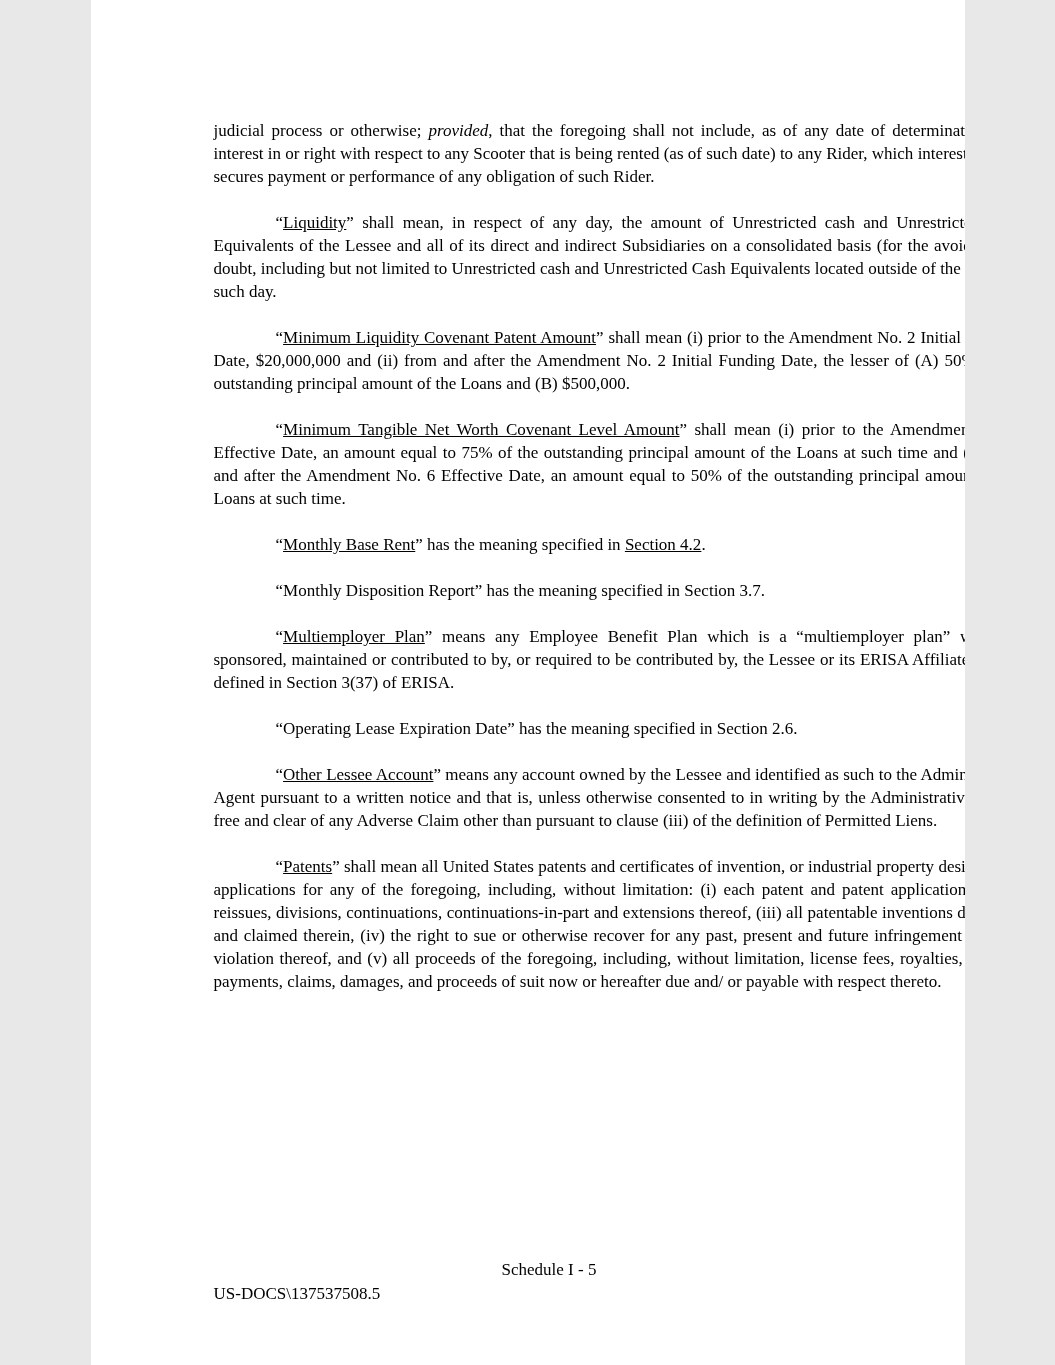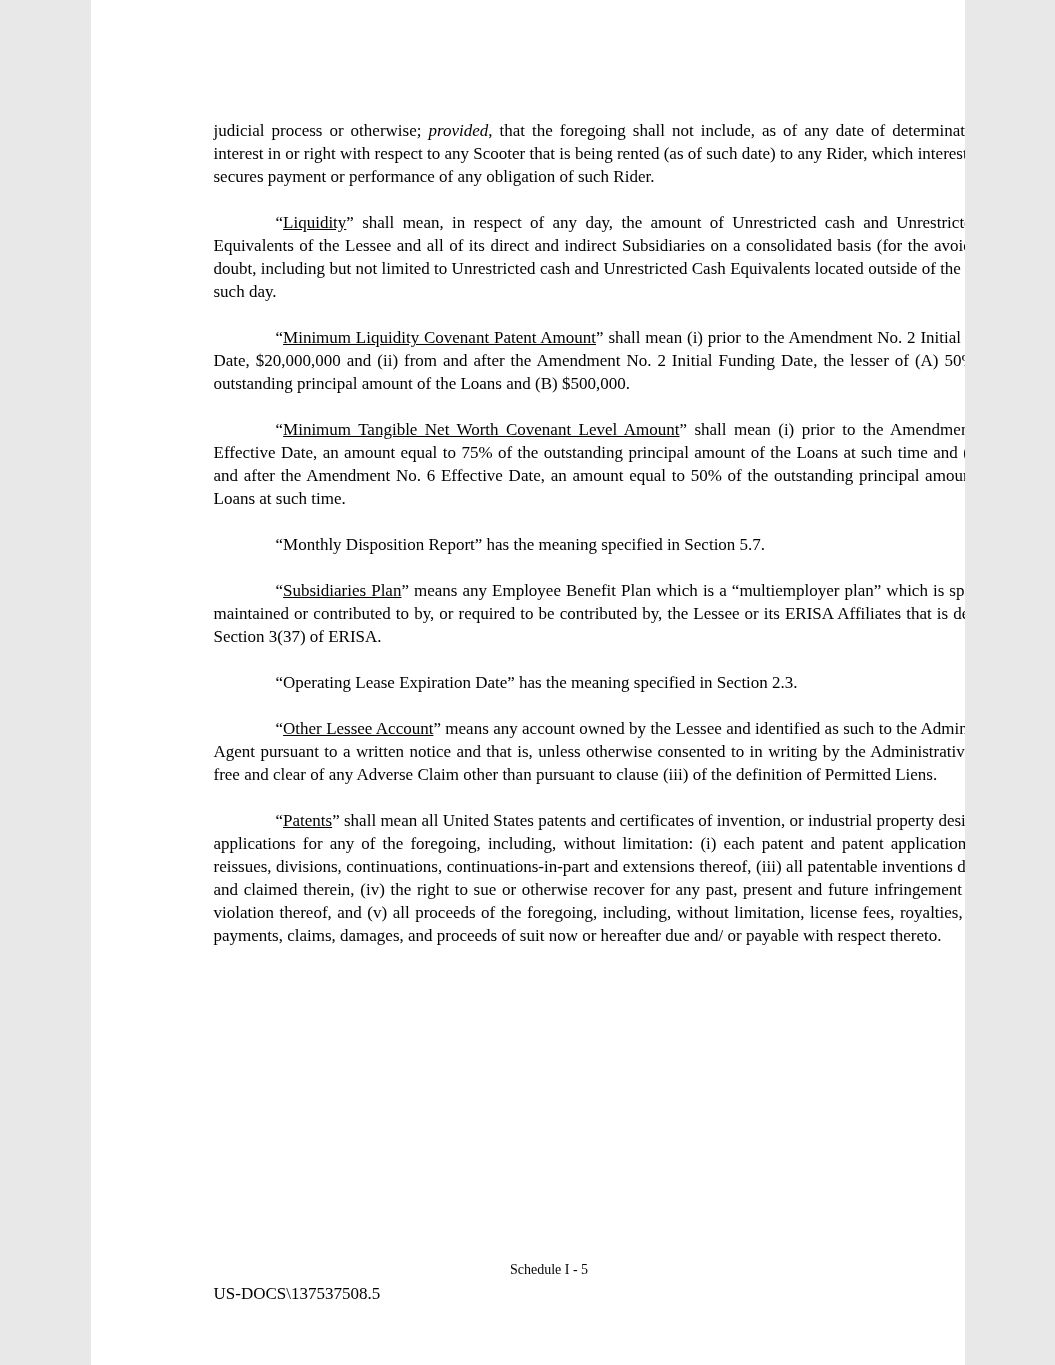--- a/index.html
+++ b/index.html
@@ -33,42 +33,43 @@
     text-indent: 62px;
   }
   .seg-i { font-style: italic; }
   .seg-u { text-decoration: underline; }
   .footer-page-label {
     position: absolute;
     left: 0;
     right: 0;
     top: 1258px;
     text-align: center;
-    font-size: 14px;
+    font-size: 17px;
     line-height: 23px;
     padding-left: 43px;
   }
   .footer-doc-number {
     position: absolute;
     left: 123px;
     top: 1286px;
     font-size: 17px;
     line-height: 16px;
   }
 </style>
 </head>
 <body>
 
 <div class="page">
   <div class="content">
       <p class=""><span>judicial process or otherwise; </span><span class="seg-i">provided</span><span>, that the foregoing shall not include, as of any date of determination, any interest in or right with respect to any Scooter that is being rented (as of such date) to any Rider, which interest or right secures payment or performance of any obligation of such Rider.</span></p>
       <p class="indent"><span>“</span><span class="seg-u">Liquidity</span><span>” shall mean, in respect of any day, the amount of Unrestricted cash and Unrestricted Cash Equivalents of the Lessee and all of its direct and indirect Subsidiaries on a consolidated basis (for the avoidance of doubt, including but not limited to Unrestricted cash and Unrestricted Cash Equivalents located outside of the U.S.) on such day.</span></p>
       <p class="indent"><span>“</span><span class="seg-u">Minimum Liquidity Covenant Patent Amount</span><span>” shall mean (i) prior to the Amendment No. 2 Initial Funding Date, $20,000,000 and (ii) from and after the Amendment No. 2 Initial Funding Date, the lesser of (A) 50% of the outstanding principal amount of the Loans and (B) $500,000.</span></p>
       <p class="indent"><span>“</span><span class="seg-u">Minimum Tangible Net Worth Covenant Level Amount</span><span>” shall mean (i) prior to the Amendment No. 6 Effective Date, an amount equal to 75% of the outstanding principal amount of the Loans at such time and (ii) from and after the Amendment No. 6 Effective Date, an amount equal to 50% of the outstanding principal amount of the Loans at such time.</span></p>
-      <p class="indent"><span>“Monthly Disposition Report” has the meaning specified in Section 5.7.</span></p>
-      <p class="indent"><span>“</span><span class="seg-u">Subsidiaries Plan</span><span>” means any Employee Benefit Plan which is a “multiemployer plan” which is sponsored, maintained or contributed to by, or required to be contributed by, the Lessee or its ERISA Affiliates that is defined in Section 3(37) of ERISA.</span></p>
-      <p class="indent"><span>“Operating Lease Expiration Date” has the meaning specified in Section 2.3.</span></p>
+      <p class="indent"><span>“</span><span class="seg-u">Monthly Base Rent</span><span>” has the meaning specified in </span><span class="seg-u">Section 4.2</span><span>.</span></p>
+      <p class="indent"><span>“Monthly Disposition Report” has the meaning specified in Section 3.7.</span></p>
+      <p class="indent"><span>“</span><span class="seg-u">Multiemployer Plan</span><span>” means any Employee Benefit Plan which is a “multiemployer plan” which is sponsored, maintained or contributed to by, or required to be contributed by, the Lessee or its ERISA Affiliates that is defined in Section 3(37) of ERISA.</span></p>
+      <p class="indent"><span>“Operating Lease Expiration Date” has the meaning specified in Section 2.6.</span></p>
       <p class="indent"><span>“</span><span class="seg-u">Other Lessee Account</span><span>” means any account owned by the Lessee and identified as such to the Administrative Agent pursuant to a written notice and that is, unless otherwise consented to in writing by the Administrative Agent, free and clear of any Adverse Claim other than pursuant to clause (iii) of the definition of Permitted Liens.</span></p>
       <p class="indent"><span>“</span><span class="seg-u">Patents</span><span>” shall mean all United States patents and certificates of invention, or industrial property designs, and applications for any of the foregoing, including, without limitation: (i) each patent and patent application, (ii) all reissues, divisions, continuations, continuations-in-part and extensions thereof, (iii) all patentable inventions described and claimed therein, (iv) the right to sue or otherwise recover for any past, present and future infringement or other violation thereof, and (v) all proceeds of the foregoing, including, without limitation, license fees, royalties, income, payments, claims, damages, and proceeds of suit now or hereafter due and/ or payable with respect thereto.</span></p>
     </div>
   <div class="footer-page-label">Schedule I - 5</div>
   <div class="footer-doc-number">US-DOCS\137537508.5</div>
 </div>
 
 </body></html>

